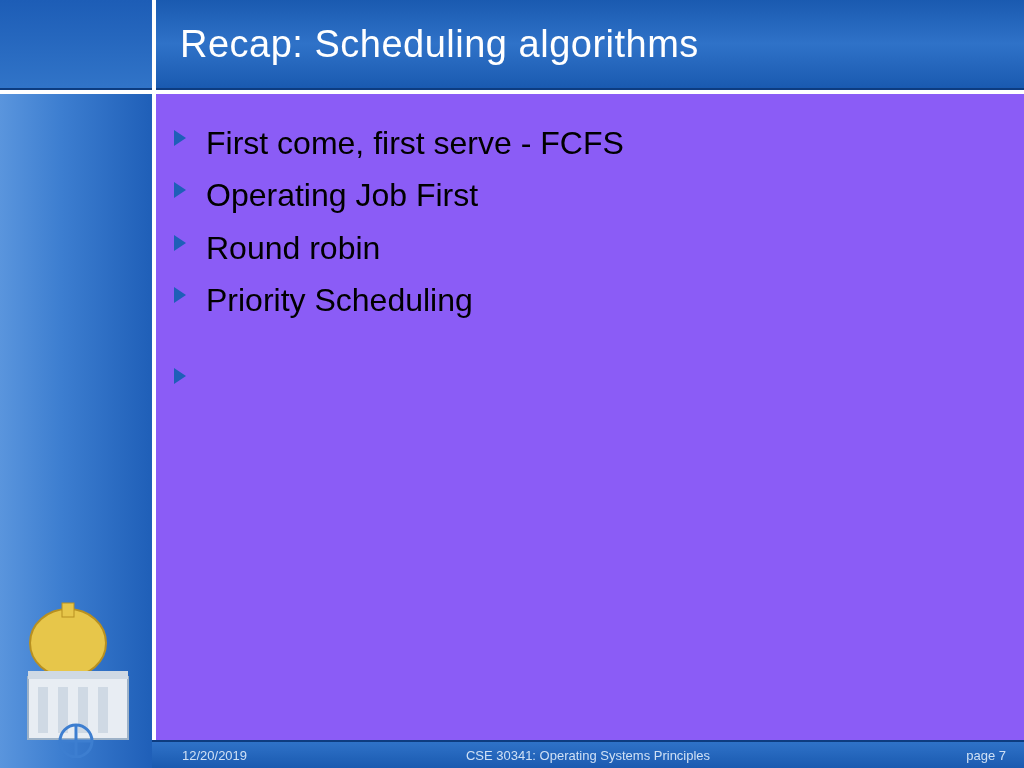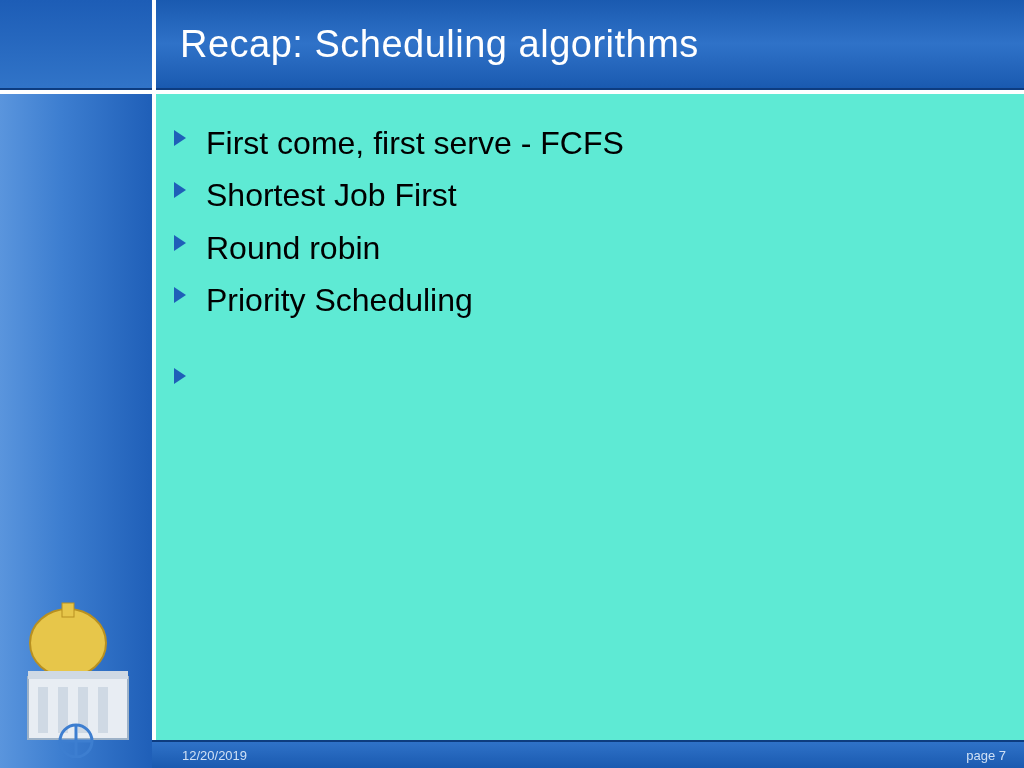--- a/index.html
+++ b/index.html
@@ -1,17 +1,17 @@
 <!DOCTYPE html>
 <html><head>
 <meta charset="utf-8">
 <style>
   * { margin:0; padding:0; box-sizing:border-box; }
   html,body { width:1024px; height:768px; font-family:Arial,Helvetica,sans-serif; background:#fff; overflow:hidden; }
-  .slide { position:relative; width:1024px; height:768px; background:#5eead4; }
+  .slide { position:relative; width:1024px; height:768px; background:#8b5cf6; }
 
   
   .sidebar {
     position:absolute; left:0; top:0; width:152px; height:768px;
     background:linear-gradient(to right,#5a95dd 0%,#3d7ed0 40%,#1f5fb8 100%);
   }
   
   .sidebar-top {
     position:absolute; left:0; top:0; width:152px; height:90px;
     background:linear-gradient(to bottom,#1d5db6 0%,#3174c8 100%);
@@ -77,29 +77,30 @@
   <div class="titlebar">
     <h1>Recap: Scheduling algorithms</h1>
   </div>
 
   <div class="hsep"></div>
   <div class="vsep"></div>
 
   <div class="content">
     <ul>
       <li><span class="tri"></span><span>First come, first serve - FCFS</span></li>
-      <li><span class="tri"></span><span>Shortest Job First</span></li>
+      <li><span class="tri"></span><span>Operating Job First</span></li>
       <li><span class="tri"></span><span>Round robin</span></li>
       <li><span class="tri"></span><span>Priority Scheduling</span></li>
       <li class="gap"><span class="tri"></span></li>
     </ul>
   </div>
 
   <div class="footer">
     <span class="left">12/20/2019</span>
+    <span class="mid">CSE 30341: Operating Systems Principles</span>
     <span class="right">page 7</span>
   </div>
 
   <svg class="logo" viewBox="0 0 135 165">
     <ellipse cx="60" cy="50" rx="38" ry="34" fill="#e7c64a" stroke="#b89020" stroke-width="2"></ellipse>
     <rect x="54" y="10" width="12" height="14" fill="#e7c64a" stroke="#b89020"></rect>
     <rect x="20" y="84" width="100" height="62" fill="#e8edf3" stroke="#9db2c8" stroke-width="2"></rect>
     <rect x="20" y="78" width="100" height="8" fill="#cfd9e4"></rect>
     <rect x="30" y="94" width="10" height="46" fill="#cfd9e4"></rect>
     <rect x="50" y="94" width="10" height="46" fill="#cfd9e4"></rect>

